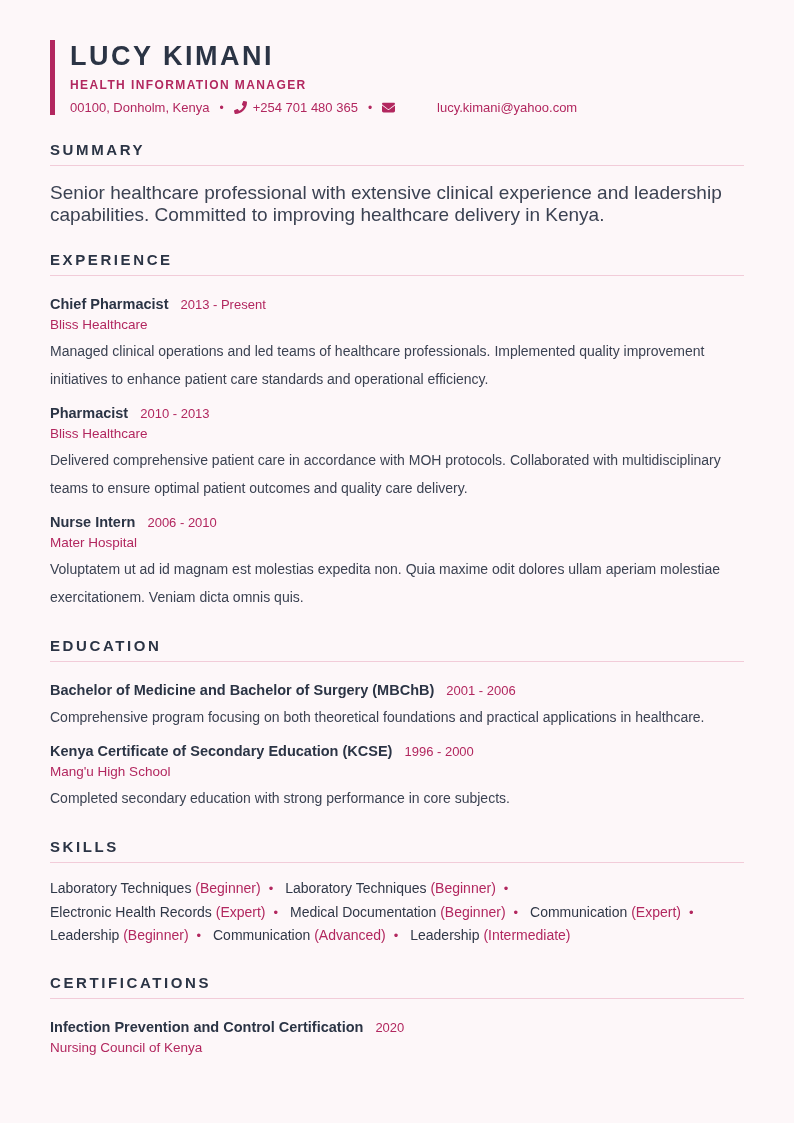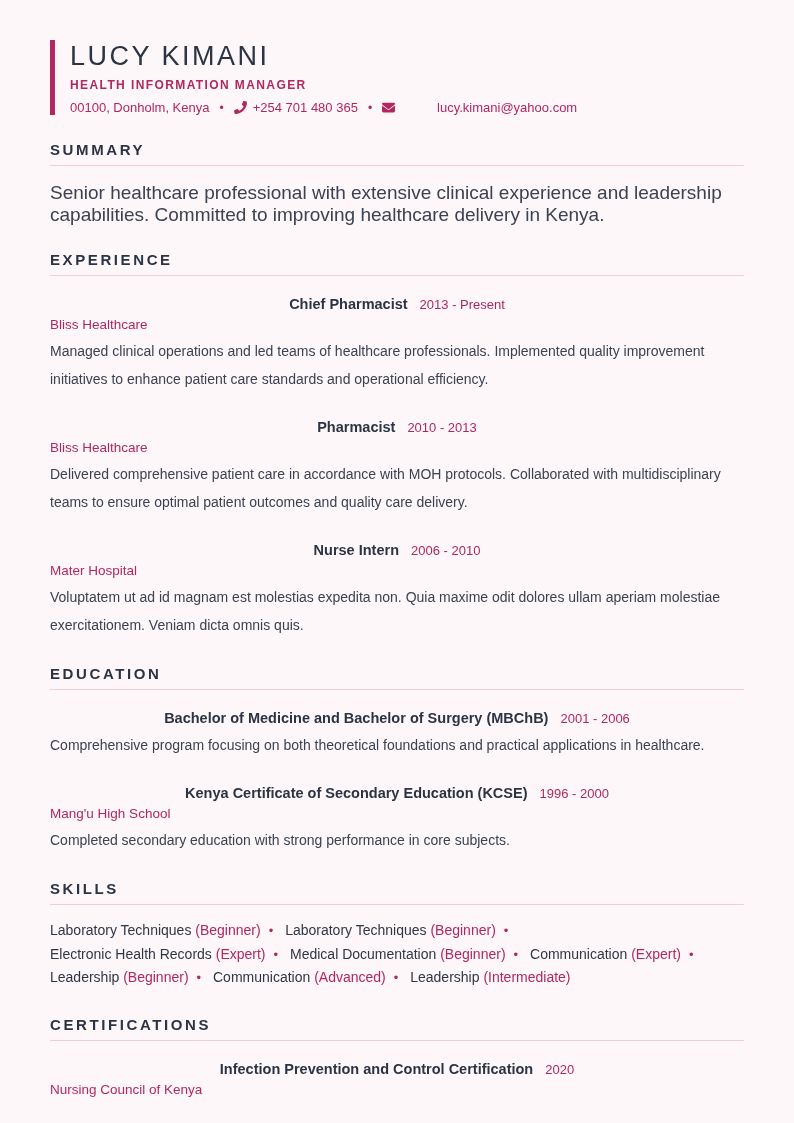--- a/index.html
+++ b/index.html
@@ -9,21 +9,21 @@
     font-family:"Liberation Sans", sans-serif;
     overflow:hidden;
     color:#3b4252;
   }
   .page { padding:40px 50px 0 50px; }
 
   
   .header { display:flex; }
   .accent-bar { width:5px; background:#b2275f; margin-right:15px; }
   .name {
-    font-size:27px; font-weight:400; letter-spacing:2.5px;
+    font-size:27px; font-weight:700; letter-spacing:2.5px;
     color:#2b3445; line-height:32px;
   }
   .job-title {
     margin-top:6px; font-size:12px; font-weight:700;
     letter-spacing:1.4px; color:#b2275f;
   }
   .contact {
     margin-top:8px; display:flex; align-items:center;
     font-size:13px; color:#b2275f;
   }
@@ -35,22 +35,22 @@
   
   .section { margin-top:26px; }
   .section-heading {
     font-size:15px; font-weight:700; letter-spacing:2.6px;
     color:#2b3445; padding-bottom:7px;
     border-bottom:1px solid #f2ccd9;
   }
   .summary-text { margin-top:16px; font-size:19px; line-height:21.5px; color:#3b4252; }
 
   .entries { margin-top:20px; }
-  .entry + .entry { margin-top:26px; }
-  .entry-head { display:flex; justify-content:center; align-items:baseline; }
+  .entry + .entry { margin-top:12px; }
+  .entry-head { display:flex; justify-content:flex-start; align-items:baseline; }
   .entry-title { font-size:14.5px; font-weight:700; color:#2b3445; }
   .entry-date { font-size:13px; color:#b2275f; white-space:nowrap; padding-left:12px; }
   .entry-company { margin-top:5px; font-size:13.5px; color:#b2275f; }
   .entry-desc { margin-top:5px; font-size:14px; line-height:28px; color:#3b4252; }
 
   
   .skills-list { margin-top:14px; font-size:14px; line-height:22.5px; color:#2f3747; }
   .skill { white-space:nowrap; }
   .skill-level { color:#b2275f; }
   .skill-sep { color:#b2275f; margin:0 8px; font-size:13px; }

